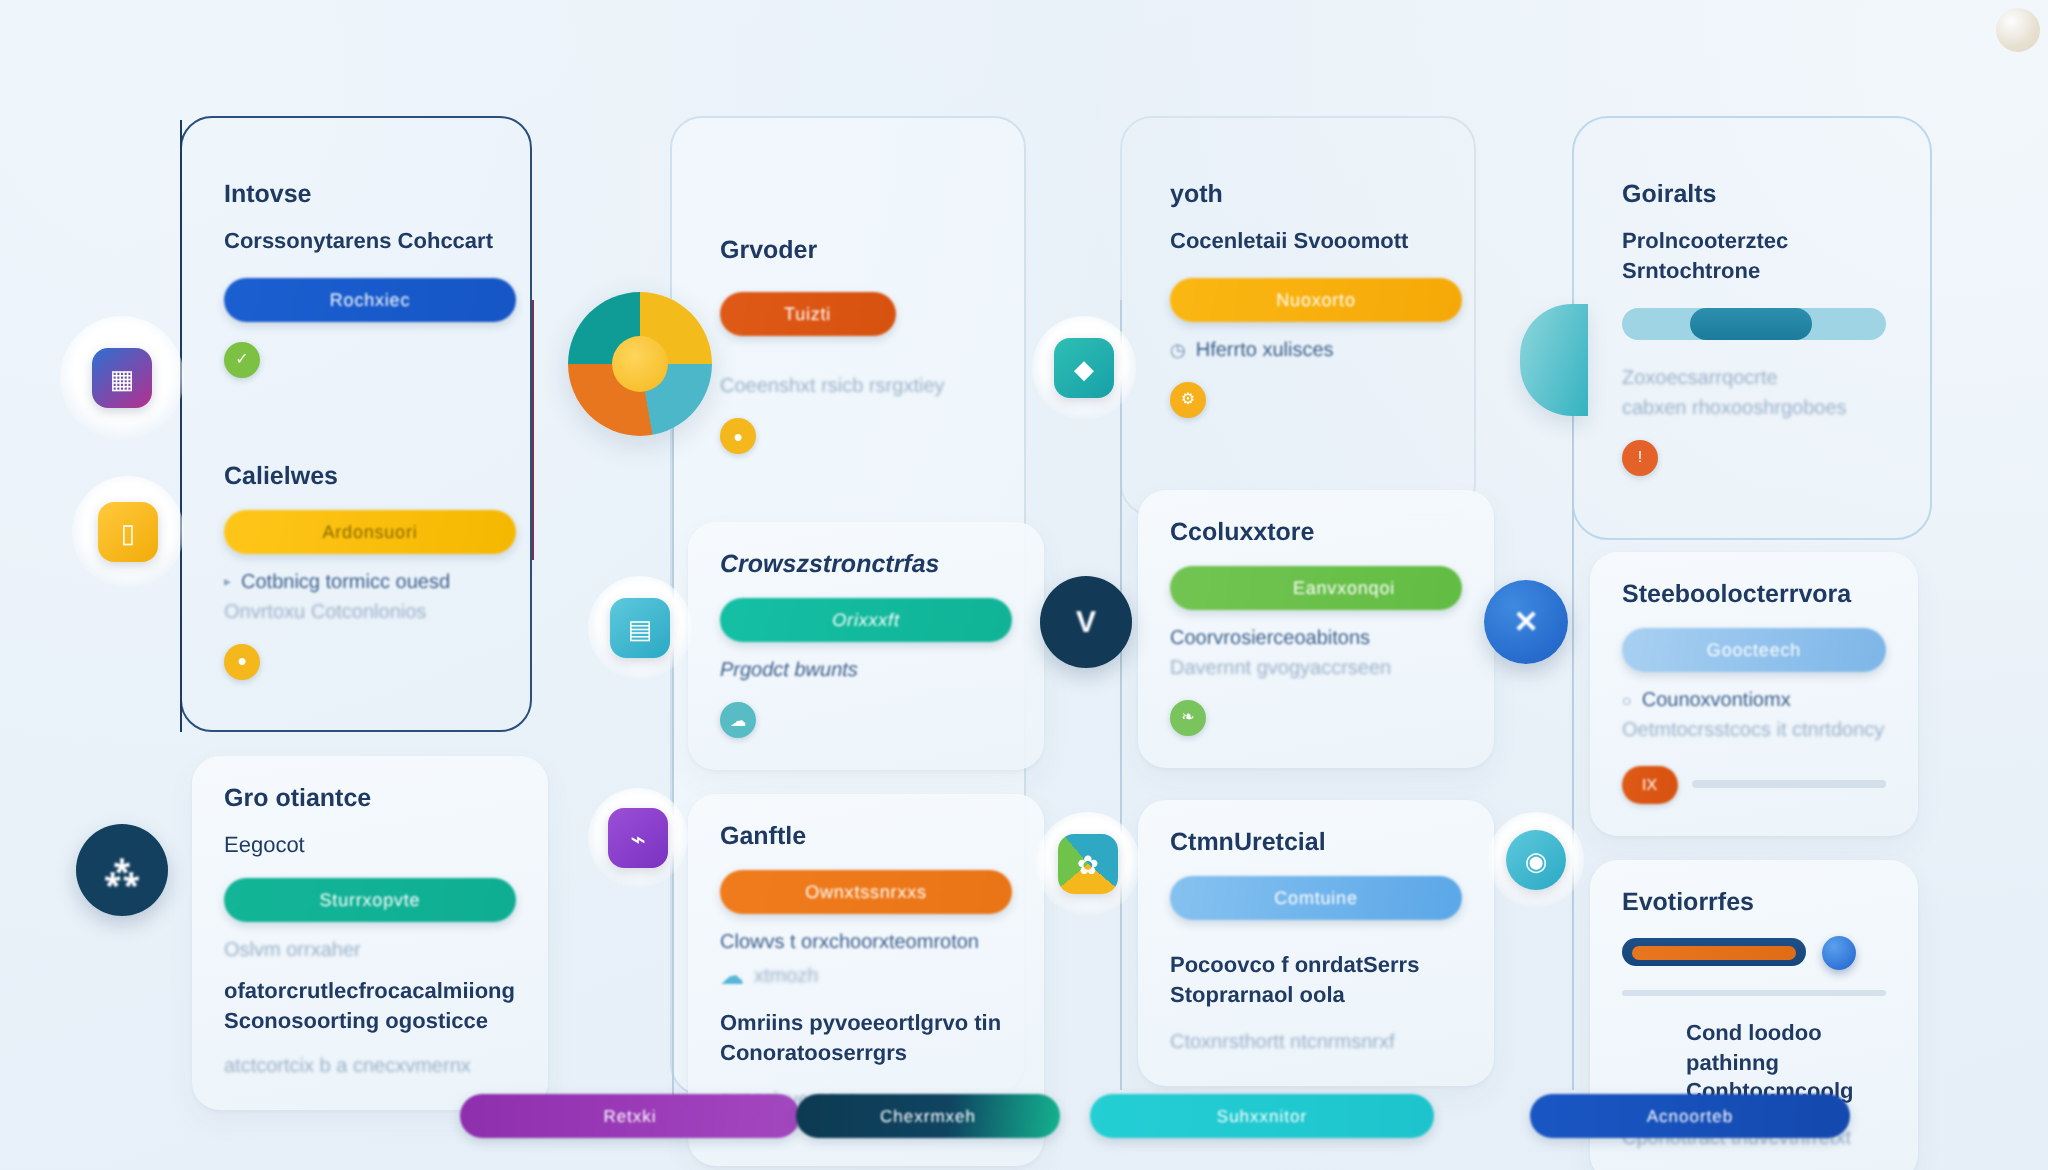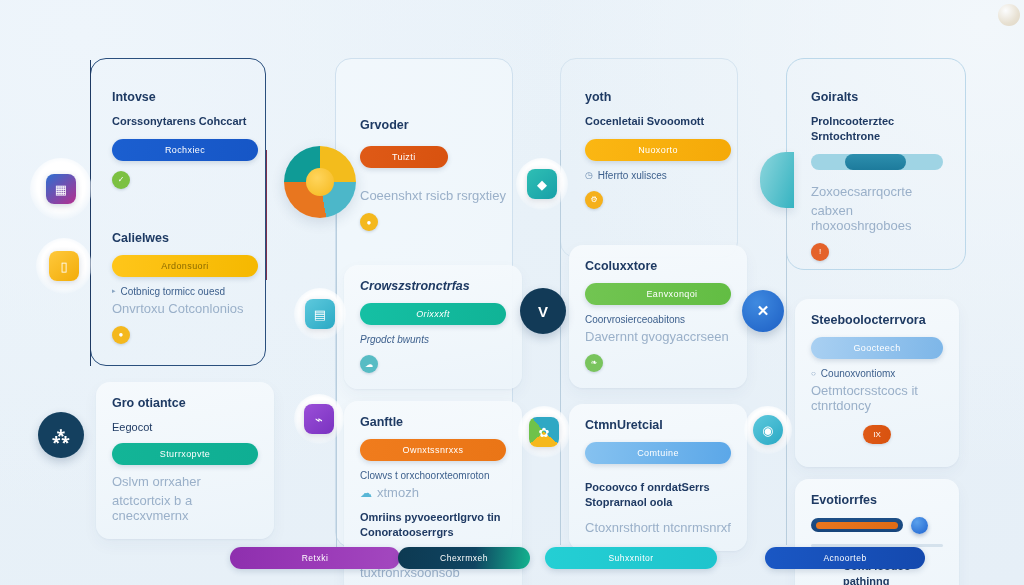--- a/index.html
+++ b/index.html
@@ -85,21 +85,21 @@
     margin-bottom: 10px;
   }
   .card-note {
     font-size: 10px;
     color: #3c5f8c;
     filter: blur(.4px);
     margin-top: 9px;
     display: flex; align-items: center; gap: 5px;
   }
   .card-meta {
-    font-size: 13px;
+    font-size: 10px;
     color: #9ab0c9;
     filter: blur(.7px);
     margin-top: 4px;
   }
 
   .pill {
     display: block;
     border-radius: 999px;
     height: 22px;
     line-height: 22px;
@@ -163,21 +163,21 @@
     flex: 1;
   }
   .knob-round {
     width: 17px; height: 17px; border-radius: 50%;
     background: radial-gradient(circle at 35% 30%,#5aa0ec,#1f63cf);
     box-shadow: 0 2px 4px rgba(20,50,100,.3);
     flex: none;
   }
   .row-slider { display: flex; align-items: center; gap: 8px; }
 
-  .row-tag { display: flex; align-items: center; gap: 7px; flex-direction: column; }
+  .row-tag { display: flex; align-items: center; gap: 7px; }
   .mini-pill {
     height: 19px; line-height: 19px; border-radius: 999px;
     font-size: 8px; color: #fff; text-align: center;
     padding: 0 10px; filter: blur(.4px);
     background: linear-gradient(100deg,#df5a17,#d8520f);
     box-shadow: 0 1px 3px rgba(30,60,100,.18);
   }
   .mini-rule { flex: 1; height: 4px; border-radius: 999px; background: rgba(160,185,210,.35); }
 
   
@@ -300,20 +300,21 @@
         </div>
         <div class="card-meta">Onvrtoxu Cotconlonios</div>
         <span class="dot yellow">●</span>
       </div>
 
       <div class="card" style="margin-top:22px;">
         <div class="card-kicker">Gro otiantce</div>
         <div class="card-title" style="font-weight:normal;font-size:11px;margin-bottom:8px;">Eegocot</div>
         <span class="pill teal">Sturrxopvte</span>
         <div class="card-meta" style="margin-top:9px;">Oslvm orrxaher</div>
+        <div class="card-title" style="margin-top:8px;">ofatorcrutlecfrocacalmiiong Sconosoorting ogosticce</div>
         <div class="card-meta">atctcortcix b a cnecxvmernx</div>
       </div>
     </div>
 
     <div class="column" style="left:344px;">
 
       <div class="card plain" style="padding-top:60px;">
         <div class="card-kicker">Grvoder</div>
         <span class="pill orangedeep short" style="margin-top:14px;">Tuizti</span>
         <div class="card-meta" style="margin-top:20px;">Coeenshxt rsicb rsrgxtiey</div>

